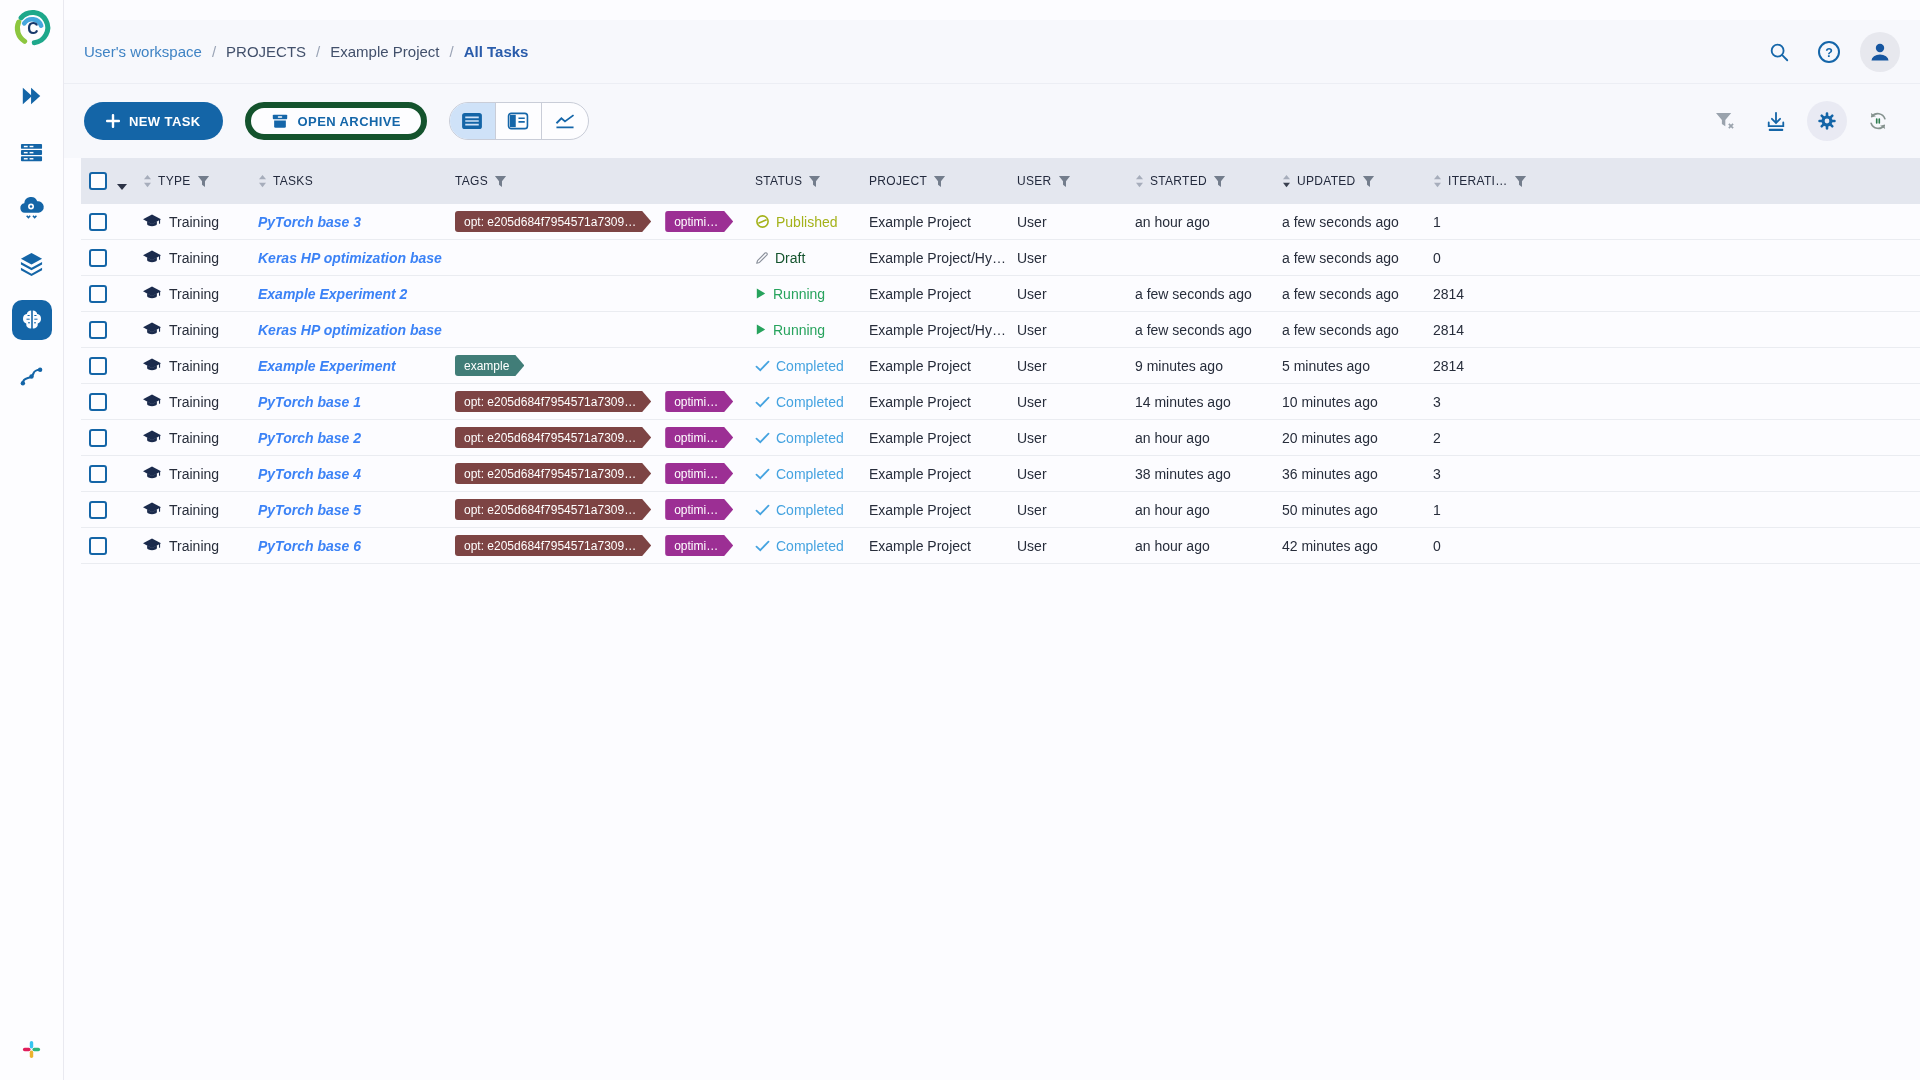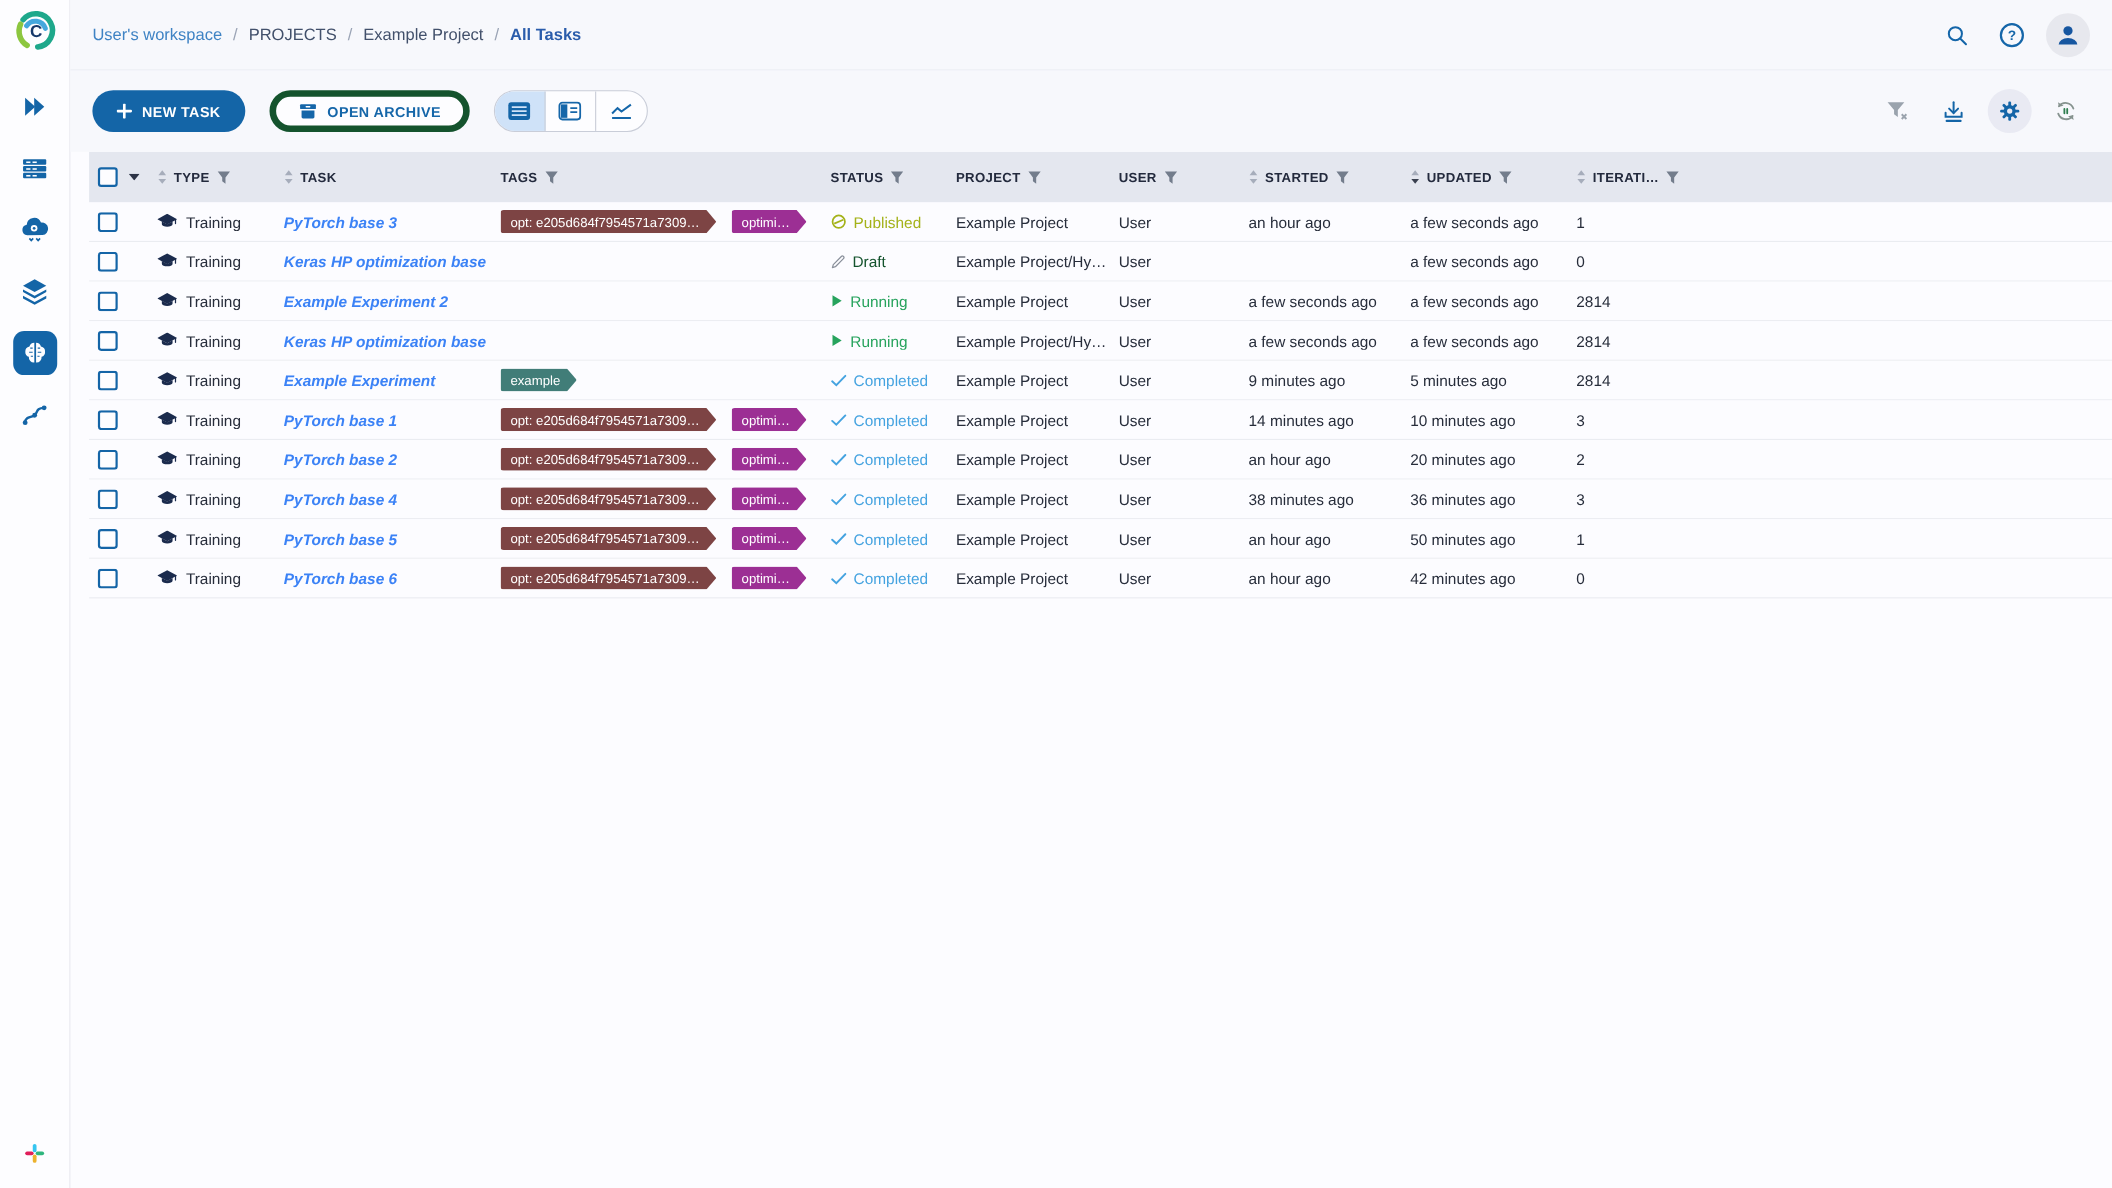--- a/index.html
+++ b/index.html
@@ -17,21 +17,21 @@
     border-right:1px solid #e9e9f0;
     display:flex; flex-direction:column; align-items:center; position:relative;
   }
   .logo { margin-top:6px; }
   .nav { display:flex; flex-direction:column; align-items:center; gap:16px; margin-top:22px; }
   .nav-item { width:40px; height:40px; display:flex; align-items:center; justify-content:center; cursor:pointer; }
   .nav-item.active { background:#1465a7; border-radius:10px; }
   .sidebar-bottom { position:absolute; bottom:16px; left:0; right:0; display:flex; justify-content:center; }
 
   
-  .main { flex:1; display:flex; flex-direction:column; position:relative; min-width:0; }
+  .main { flex:1; display:flex; flex-direction:column; position:relative; min-width:0;margin-top:20px; }
 
   .topbar {
     height:64px; flex:0 0 64px; background:#f7f8fc;
     border-bottom:1px solid #eceef4;
     display:flex; align-items:center; position:relative;
   }
   .breadcrumb { margin-left:20px; font-size:15px; display:flex; gap:10px; align-items:center; }
   .bc-link   { color:#3f83c4; cursor:pointer; }
   .bc-plain  { color:#42506b; cursor:pointer; }
   .bc-active { color:#2a5cab; font-weight:bold; }
@@ -68,21 +68,21 @@
   .toolbar-right { margin-left:auto; display:flex; align-items:center; gap:11px; }
   .round-icon { width:40px; height:40px; border-radius:50%; display:flex; align-items:center; justify-content:center; cursor:pointer; }
   .round-icon.highlight { background:#e9eaf3; }
 
   
   .table { flex:1; padding-left:17px; overflow:hidden;
     --cols: 60px 115px 197px 300px 114px 148px 118px 147px 151px 110px 1fr; }
   .thead {
     display:grid; grid-template-columns:var(--cols); height:46px; background:#e4e7ef; align-items:center;
   }
-  .th { display:flex; align-items:center; gap:6px; font-size:12px; font-weight:bold; color:#232a3d; letter-spacing:.3px; padding-left:2px; white-space:nowrap; }
+  .th { display:flex; align-items:flex-end; gap:6px; font-size:12px; font-weight:normal; color:#232a3d; letter-spacing:.3px; padding-left:2px; white-space:nowrap; }
   .th-check { padding-left:8px; gap:10px; }
   .trow {
     display:grid; grid-template-columns:var(--cols); height:36px; align-items:center;
     border-bottom:1px solid #eaecf1; background:#fcfcff; cursor:pointer;
   }
   .td { display:flex; align-items:center; gap:8px; font-size:14px; color:#272d3b; padding-left:2px; overflow:hidden; white-space:nowrap; }
   .td-check { padding-left:8px; }
   .td.name span { font-weight:bold; font-style:italic; color:#3b82f6; }
   .td.status { gap:6px; }
   .cb { width:18px; height:18px; border:2px solid #1465a7; border-radius:3px; background:#fdfdff; flex:0 0 18px; cursor:pointer; }
@@ -309,21 +309,21 @@
             <span>TYPE</span>
             <svg width="13" height="13" viewBox="0 0 14 14">
       <path d="M1 1 H13 L8.6 6.8 V13 L5.4 10.6 V6.8Z" fill="#737d8c"></path>
             </svg>
           </div>
           <div class="th">
             <svg width="9" height="14" viewBox="0 0 10 16">
       <path d="M5 1 L9 6 H1Z" fill="#a6adbb"></path>
       <path d="M1 10 H9 L5 15Z" fill="#a6adbb"></path>
             </svg>
-            <span>TASK</span>
+            <span>TASKS</span>
           </div>
           <div class="th">
             <span>TAGS</span>
             <svg width="13" height="13" viewBox="0 0 14 14">
       <path d="M1 1 H13 L8.6 6.8 V13 L5.4 10.6 V6.8Z" fill="#737d8c"></path>
             </svg>
           </div>
           <div class="th">
             <span>STATUS</span>
             <svg width="13" height="13" viewBox="0 0 14 14">

